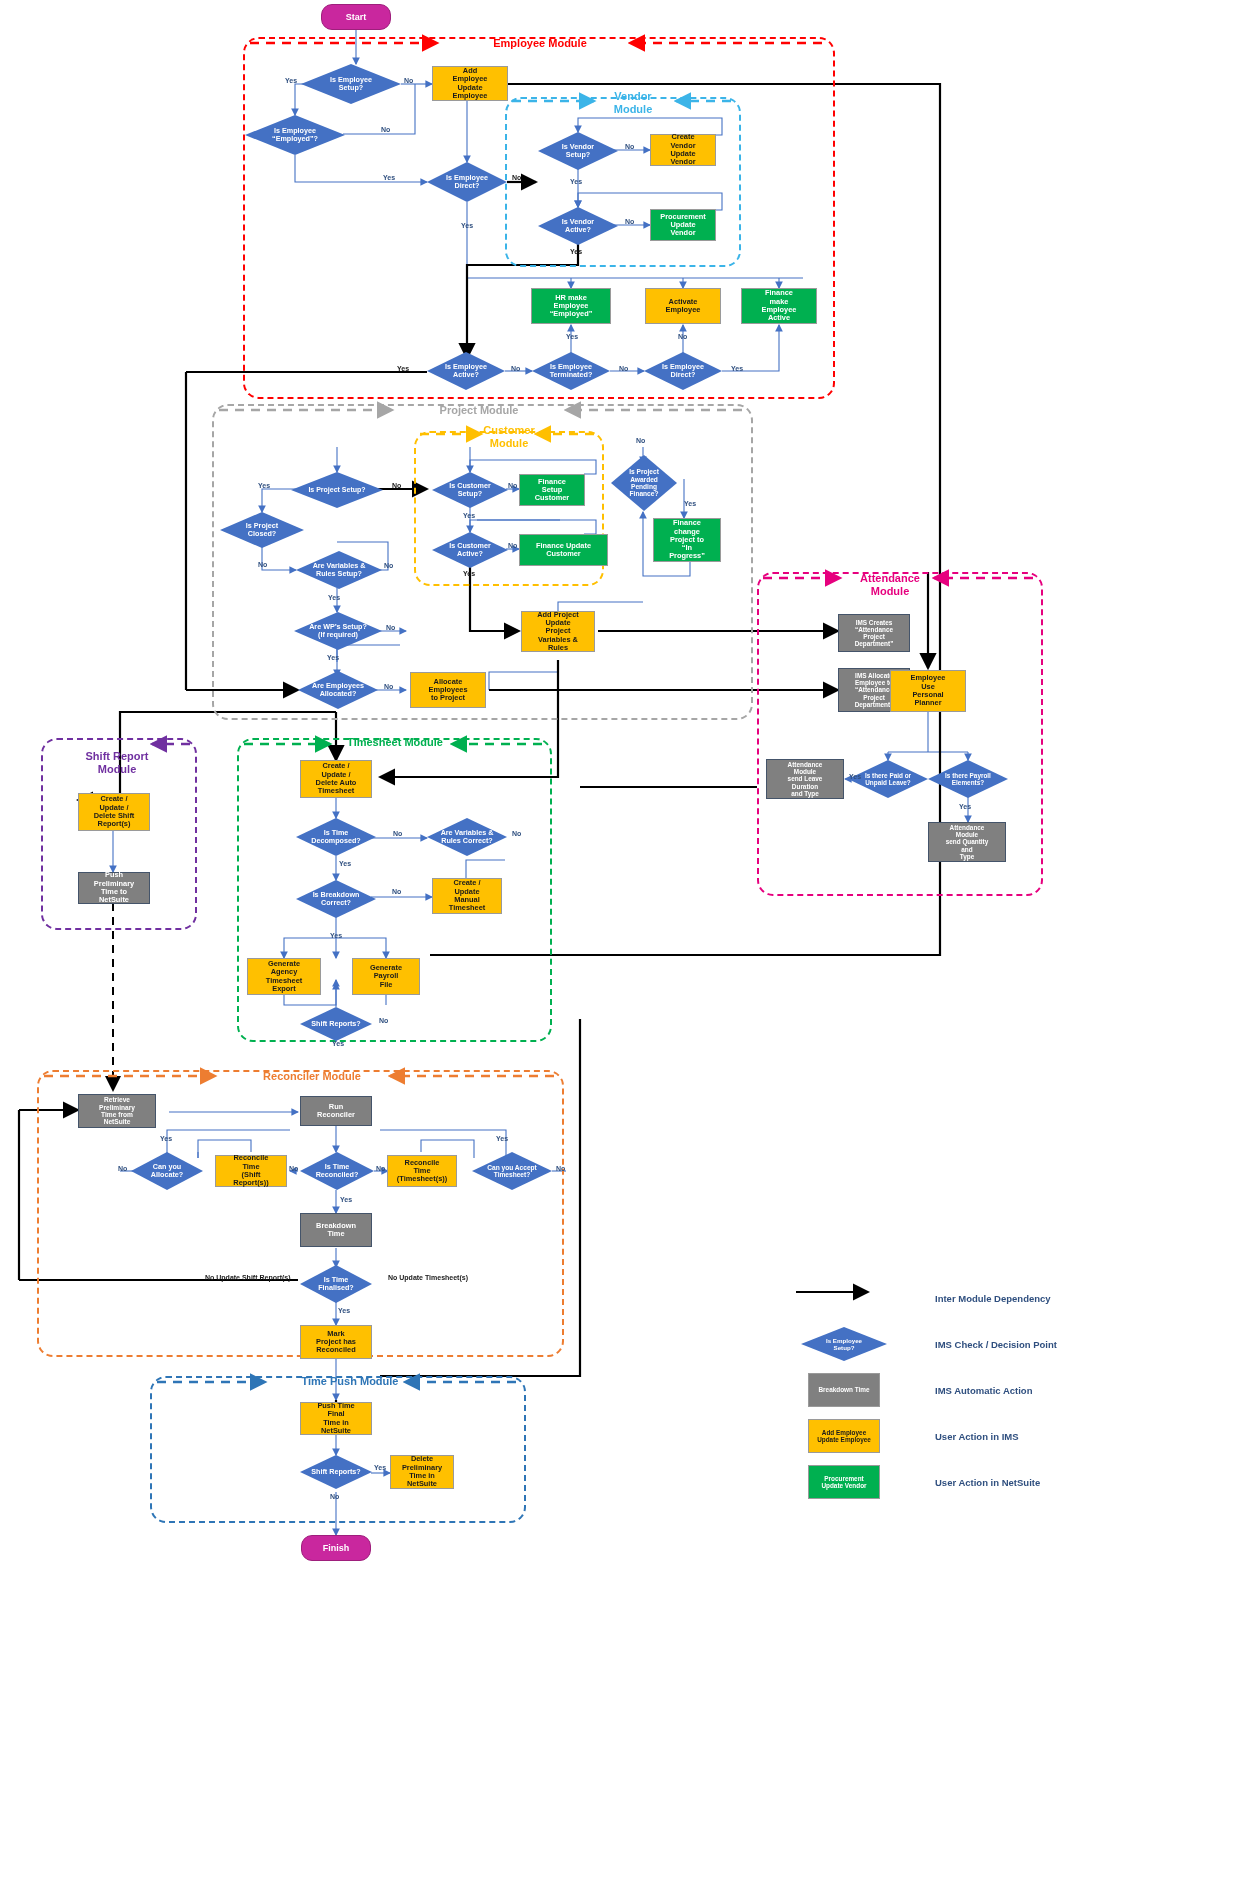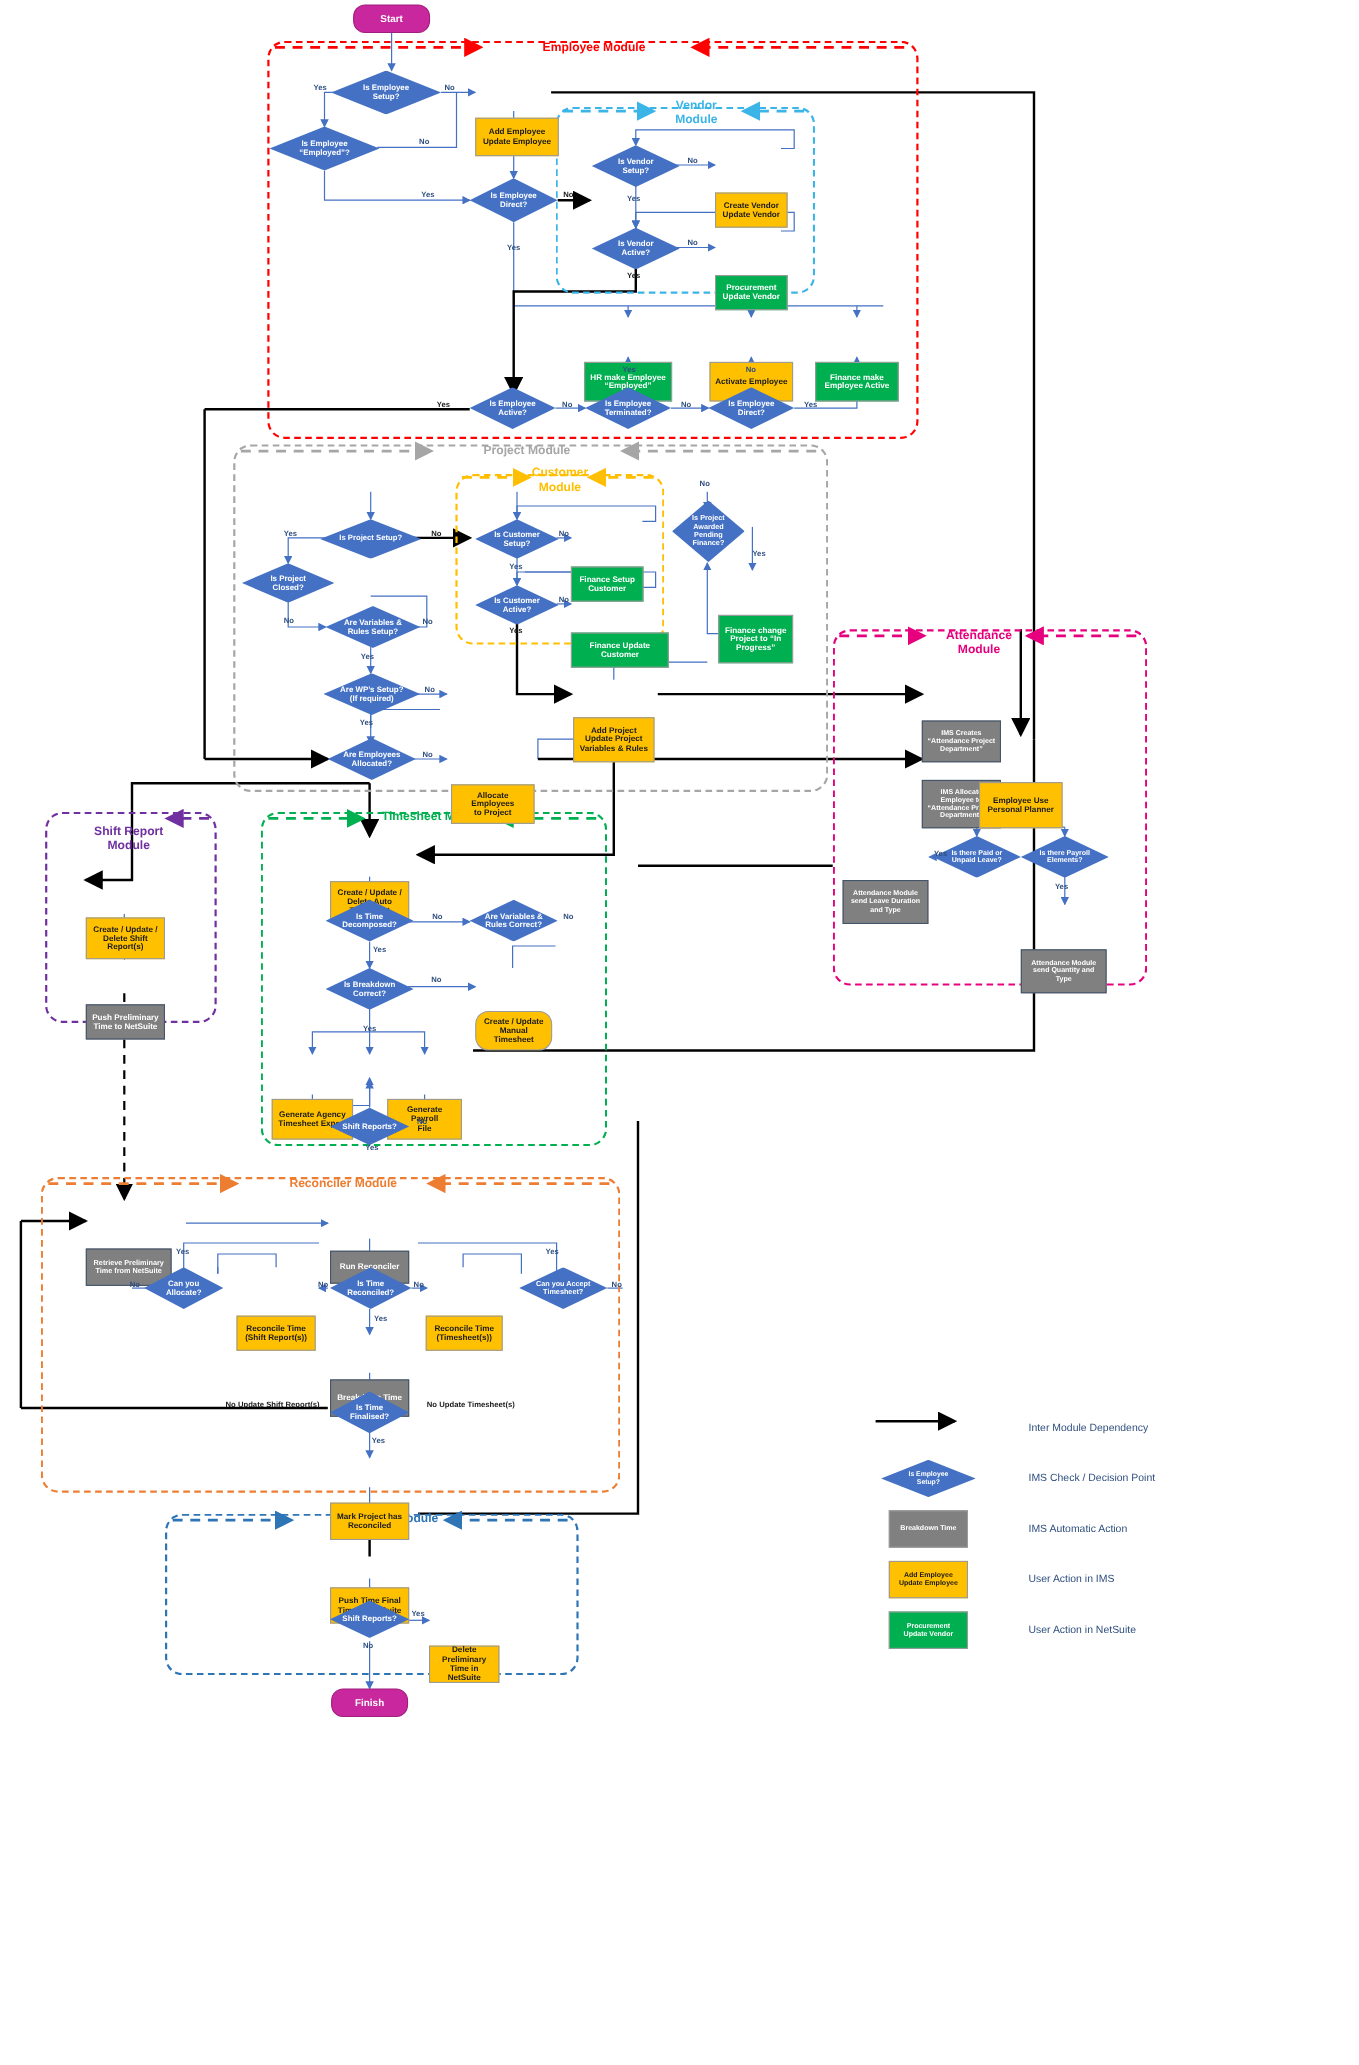--- a/index.html
+++ b/index.html
@@ -13,21 +13,21 @@
   
   .term{background:#C9279E;color:#ffffff;border:1px solid #9e1f7c;border-radius:11px;font-size:9px;}
 
   
   .diamond{background:transparent;color:#ffffff;font-size:7.2px;z-index:3;}
   .diamond .dshape{position:absolute;left:0;top:0;width:100%;height:100%;background:#4471C4;
       -webkit-clip-path:polygon(50% 0,100% 50%,50% 100%,0 50%);clip-path:polygon(50% 0,100% 50%,50% 100%,0 50%);z-index:-1;}
   .diamond .dtext{position:relative;padding:0 2px;}
 
   
-  .box{border:1px solid #9a9a9a;font-size:7.4px;padding:4px;margin-top:41px;}
+  .box{border:1px solid #9a9a9a;font-size:7.4px;padding:14px;}
   .ims-user{background:#FFC000;color:#1a1a1a;}
   .ns-user{background:#00B050;color:#ffffff;}
   .ims-auto{background:#808080;color:#ffffff;border:1px solid #44546A;}
 
   
   .mod{position:absolute;border:2.5px dashed;border-radius:16px;z-index:1;background:transparent;}
   .modlabel{position:absolute;font-size:11px;font-weight:bold;z-index:2;text-align:center;line-height:1.15;}
 
   .m-emp{border-color:#FF0000;}
   .l-emp{color:#FF0000;}
@@ -47,21 +47,21 @@
   .l-rec{color:#ED7D31;}
   .m-tpu{border-color:#2E75B6;}
   .l-tpu{color:#2E75B6;}
 
   .edgelabel{position:absolute;font-size:7px;color:#2F4F7F;font-weight:bold;z-index:4;white-space:nowrap;}
   .edgelabel.blk{color:#1a1a1a;}
 
   
   .legend{position:absolute;left:790px;top:1275px;width:430px;z-index:5;}
   .legrow{position:relative;height:46px;}
-  .legtext{position:absolute;left:120px;top:50%;transform:translateY(-50%);font-size:9.5px;color:#2F4F7F;font-weight:normal;white-space:nowrap;padding-left:25px;}
+  .legtext{position:absolute;left:120px;top:50%;transform:translateY(-50%);font-size:9.5px;color:#2F4F7F;font-weight:bold;white-space:nowrap;padding-left:25px;}
   .legswatch{position:absolute;left:0;top:50%;transform:translateY(-50%);width:108px;display:flex;align-items:center;justify-content:center;}
   .legbox{width:72px;height:34px;border:1px solid #9a9a9a;display:flex;align-items:center;justify-content:center;
           text-align:center;font-size:6.4px;font-weight:bold;line-height:1.15;padding:2px;box-sizing:border-box;}
   .legdia{width:86px;height:34px;position:relative;display:flex;align-items:center;justify-content:center;
           color:#fff;font-size:6.2px;font-weight:bold;text-align:center;}
   .legdia .dshape{position:absolute;left:0;top:0;width:100%;height:100%;background:#4471C4;
       -webkit-clip-path:polygon(50% 0,100% 50%,50% 100%,0 50%);clip-path:polygon(50% 0,100% 50%,50% 100%,0 50%);}
   .legdia span{position:relative;}
 </style>
 </head>
@@ -508,21 +508,21 @@
   <div class="node diamond" style="left:427px;top:818px;width:80px;height:38px;">
     <div class="dshape"></div>
       <div class="dtext" style="white-space:pre-line">Are Variables &amp;
 Rules Correct?</div>
   </div>
   <div class="node diamond" style="left:296px;top:880px;width:80px;height:38px;">
     <div class="dshape"></div>
       <div class="dtext" style="white-space:pre-line">Is Breakdown
 Correct?</div>
   </div>
-  <div class="node box ims-user" style="left:432px;top:878px;width:70px;height:36px;border-radius:12px;">
+  <div class="node box ims-user" style="left:432px;top:878px;width:70px;height:36px;">
     <span style="white-space:pre-line">Create / Update
 Manual Timesheet</span>
   </div>
   <div class="node box ims-user" style="left:247px;top:958px;width:74px;height:37px;">
     <span style="white-space:pre-line">Generate Agency
 Timesheet Export</span>
   </div>
   <div class="node box ims-user" style="left:352px;top:958px;width:68px;height:37px;">
     <span style="white-space:pre-line">Generate Payroll
 File</span>

